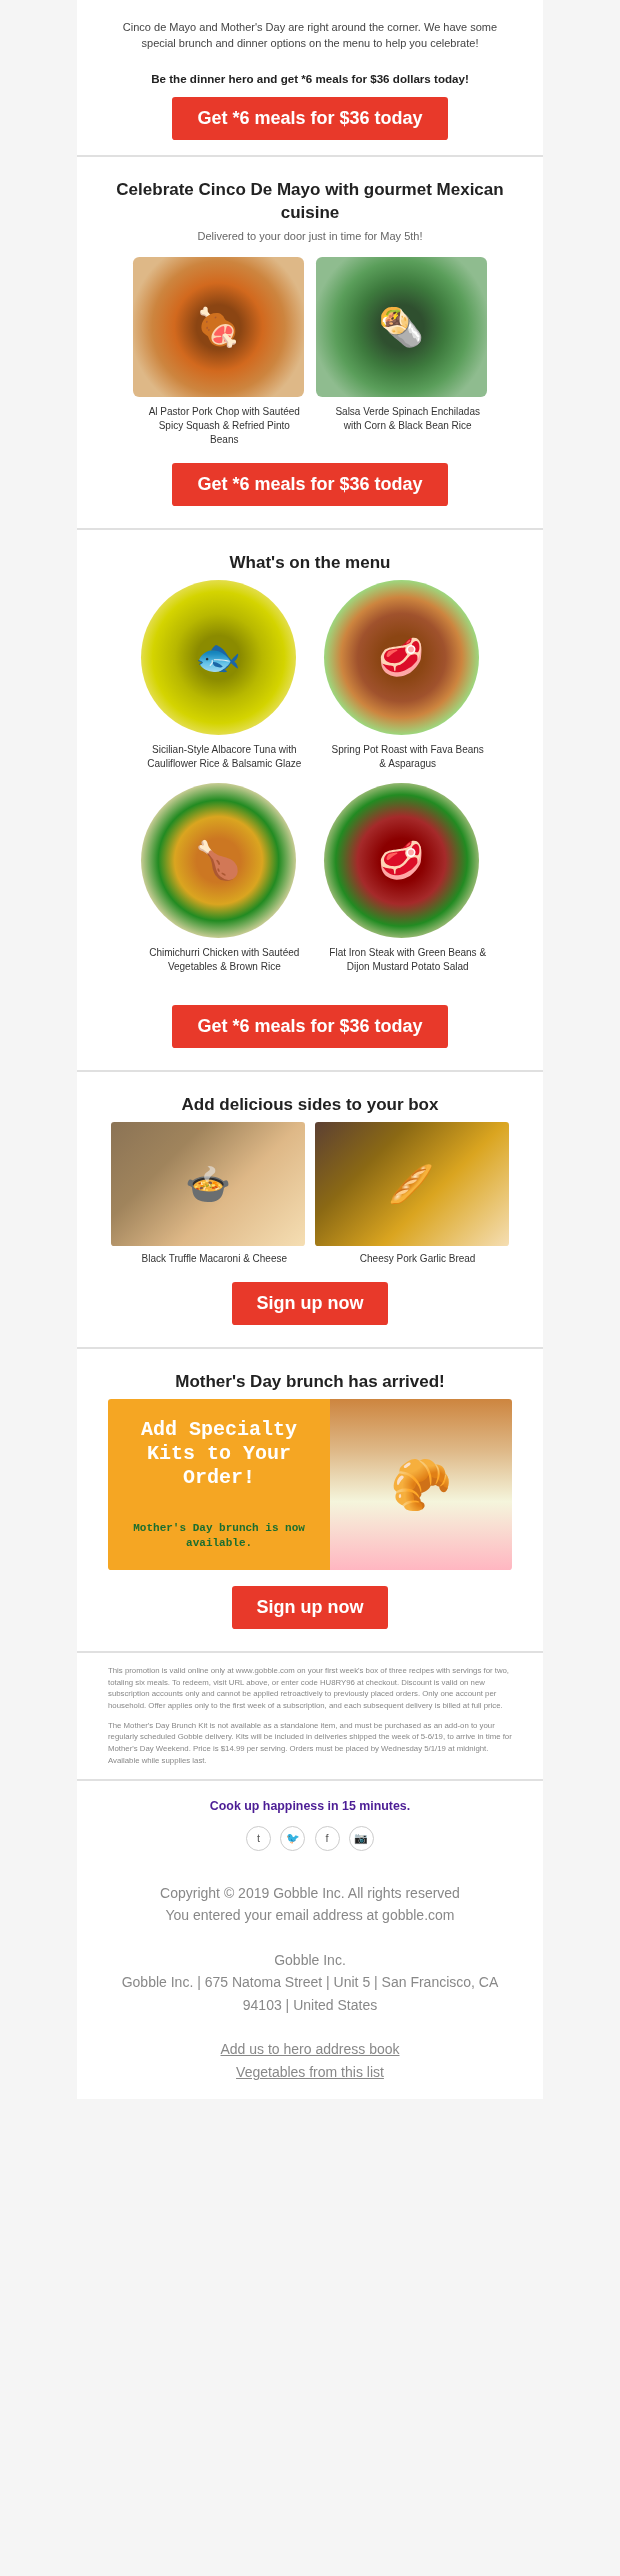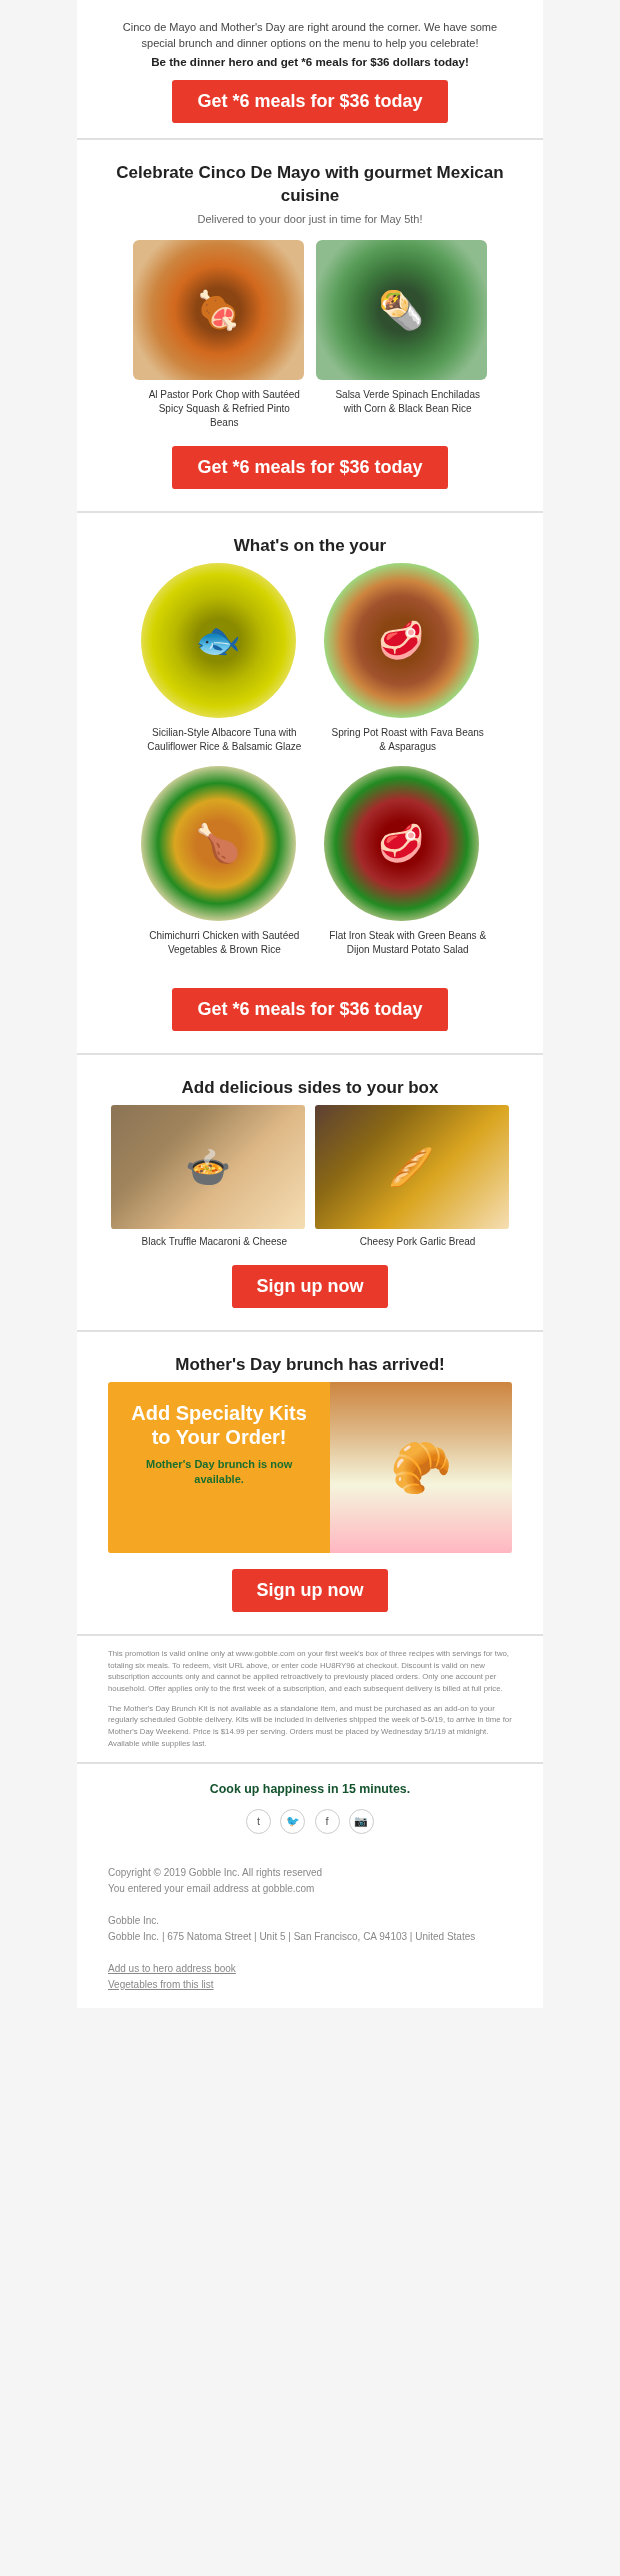--- a/index.html
+++ b/index.html
@@ -17,21 +17,21 @@
     
     .header-section {
       padding: 18.6px 31px 15.5px;
       text-align: center;
       border-bottom: 0.8px solid #e0e0e0;
     }
     .header-text {
       font-size: 11px;
       color: #444;
       line-height: 1.5;
-      margin-bottom: 3px;
+      margin-bottom: 20px;
     }
     .hero-bold {
       font-size: 11.6px;
       font-weight: bold;
       color: #222;
       margin-bottom: 12.4px;
     }
     .btn-primary {
       display: inline-block;
       background: #e8392a;
@@ -129,21 +129,22 @@
       border-radius: 3.1px;
       overflow: hidden;
       margin-bottom: 15.5px;
     }
     .mothers-day-left {
       background: #f5a623;
       width: 55%;
       padding: 18.6px 15.5px;
       display: flex;
       flex-direction: column;
-      justify-content: flex-start;
+      justify-content: space-between;
+      font-family: Liberation Mono, monospace;
     }
     .mothers-day-left h2 {
       color: #fff;
       font-size: 20px;
       font-weight: bold;
       line-height: 1.2;
       margin-bottom: 7.8px;
     }
     .mothers-day-left p {
       color: #1a6e2e;
@@ -166,21 +167,21 @@
       border-bottom: 0.8px solid #e0e0e0;
     }
     
     .footer-tagline {
       text-align: center;
       padding: 18.6px 31px 6.2px;
     }
     .footer-tagline p {
       font-size: 12.4px;
       font-weight: bold;
-      color: #14532d;
+      color: #4c1d95;
       margin-bottom: 12.4px;
     }
     .social-icons {
       display: flex;
       justify-content: center;
       gap: 9.3px;
       margin-bottom: 15.5px;
     }
     .social-icon {
       width: 25px;
@@ -188,22 +189,23 @@
       border-radius: 50%;
       border: 1.6px solid #ccc;
       display: flex;
       align-items: center;
       justify-content: center;
       font-size: 11px;
       color: #555;
       cursor: pointer;
     }
     .footer-legal {
+      text-align: center;
       padding: 9.3px 31px 15.5px;
-      font-size: 10px;
+      font-size: 14px;
       color: #888;
       line-height: 1.6;
     }
     .footer-legal a {
       color: #888;
       text-decoration: underline;
     }
     .divider {
       border: none;
       border-top: 0.8px solid #e0e0e0;
@@ -290,21 +292,21 @@
         <p class="dish-label">Salsa Verde Spinach Enchiladas with Corn &amp; Black Bean Rice</p>
       </div>
     </div>
 
     <button class="btn-primary">Get *6 meals for $36 today</button>
   </div>
 
   <hr class="divider">
 
   <div class="section">
-    <h2 class="section-title">What's on the your</h2>
+    <h2 class="section-title">What's on the menu</h2>
 
     <div class="dish-grid" style="margin-bottom:12.4px;">
       <div class="dish-item">
         <div class="dish-circle food-tuna">
           <div class="food-circle-inner">🐟</div>
         </div>
         <p class="dish-label">Sicilian-Style Albacore Tuna with Cauliflower Rice &amp; Balsamic Glaze</p>
       </div>
       <div class="dish-item">
         <div class="dish-circle food-pot-roast">

